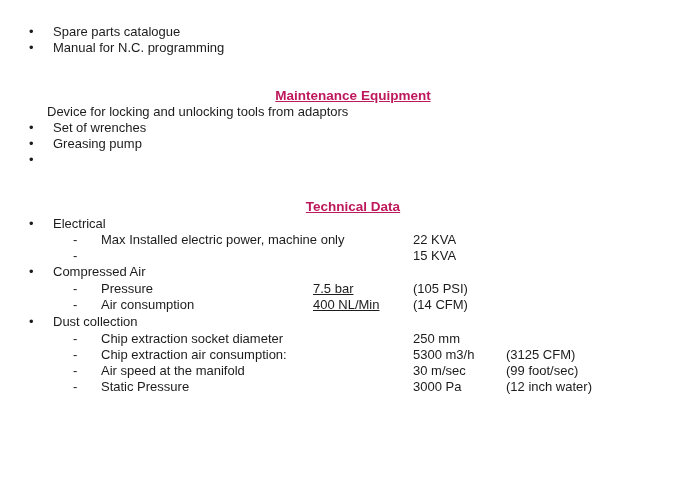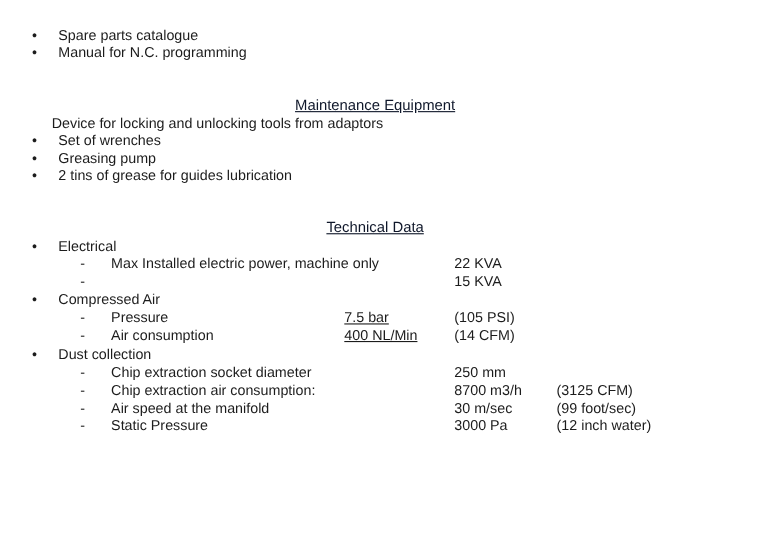--- a/index.html
+++ b/index.html
@@ -20,28 +20,28 @@
   .row {
     position: absolute;
     left: 0;
     width: 700px;
     height: 16px;
     line-height: 16px;
     white-space: nowrap;
   }
   .heading-row {
     position: absolute;
-    left: 0;
+    left: 12px;
     width: 682px;
     height: 17px;
     line-height: 17px;
     text-align: center;
-    font-weight: normal;
+    font-weight: bold;
     font-size: 13.5px;
-    color: #0f172a;
+    color: #be185d;
   }
   .heading-row .u {
     text-decoration: underline;
   }
   .bullet {
     position: absolute;
     left: 29px;
     top: 0;
   }
   .b-label {
@@ -105,21 +105,20 @@
   <div class="row" style="top:120px">
     <span class="bullet">•</span>
     <span class="b-label">Set of wrenches</span>
   </div>
   <div class="row" style="top:136px">
     <span class="bullet">•</span>
     <span class="b-label">Greasing pump</span>
   </div>
   <div class="row" style="top:152px">
     <span class="bullet">•</span>
-    <span class="b-label">2 tins of grease for guides lubrication</span>
   </div>
 
   <div class="heading-row" style="top:198px">
     <span class="u">Technical Data</span>
   </div>
 
   <div class="row" style="top:216px">
     <span class="bullet">•</span>
     <span class="b-label">Electrical</span>
   </div>
@@ -155,21 +154,21 @@
     <span class="b-label">Dust collection</span>
   </div>
   <div class="row" style="top:331px">
     <span class="dash">-</span>
     <span class="d-label">Chip extraction socket diameter</span>
     <span class="col-val">250 mm</span>
   </div>
   <div class="row" style="top:347px">
     <span class="dash">-</span>
     <span class="d-label">Chip extraction air consumption:</span>
-    <span class="col-val">8700 m3/h</span>
+    <span class="col-val">5300 m3/h</span>
     <span class="col-alt">(3125 CFM)</span>
   </div>
   <div class="row" style="top:363px">
     <span class="dash">-</span>
     <span class="d-label">Air speed at the manifold</span>
     <span class="col-val">30 m/sec</span>
     <span class="col-alt">(99 foot/sec)</span>
   </div>
   <div class="row" style="top:379px">
     <span class="dash">-</span>

